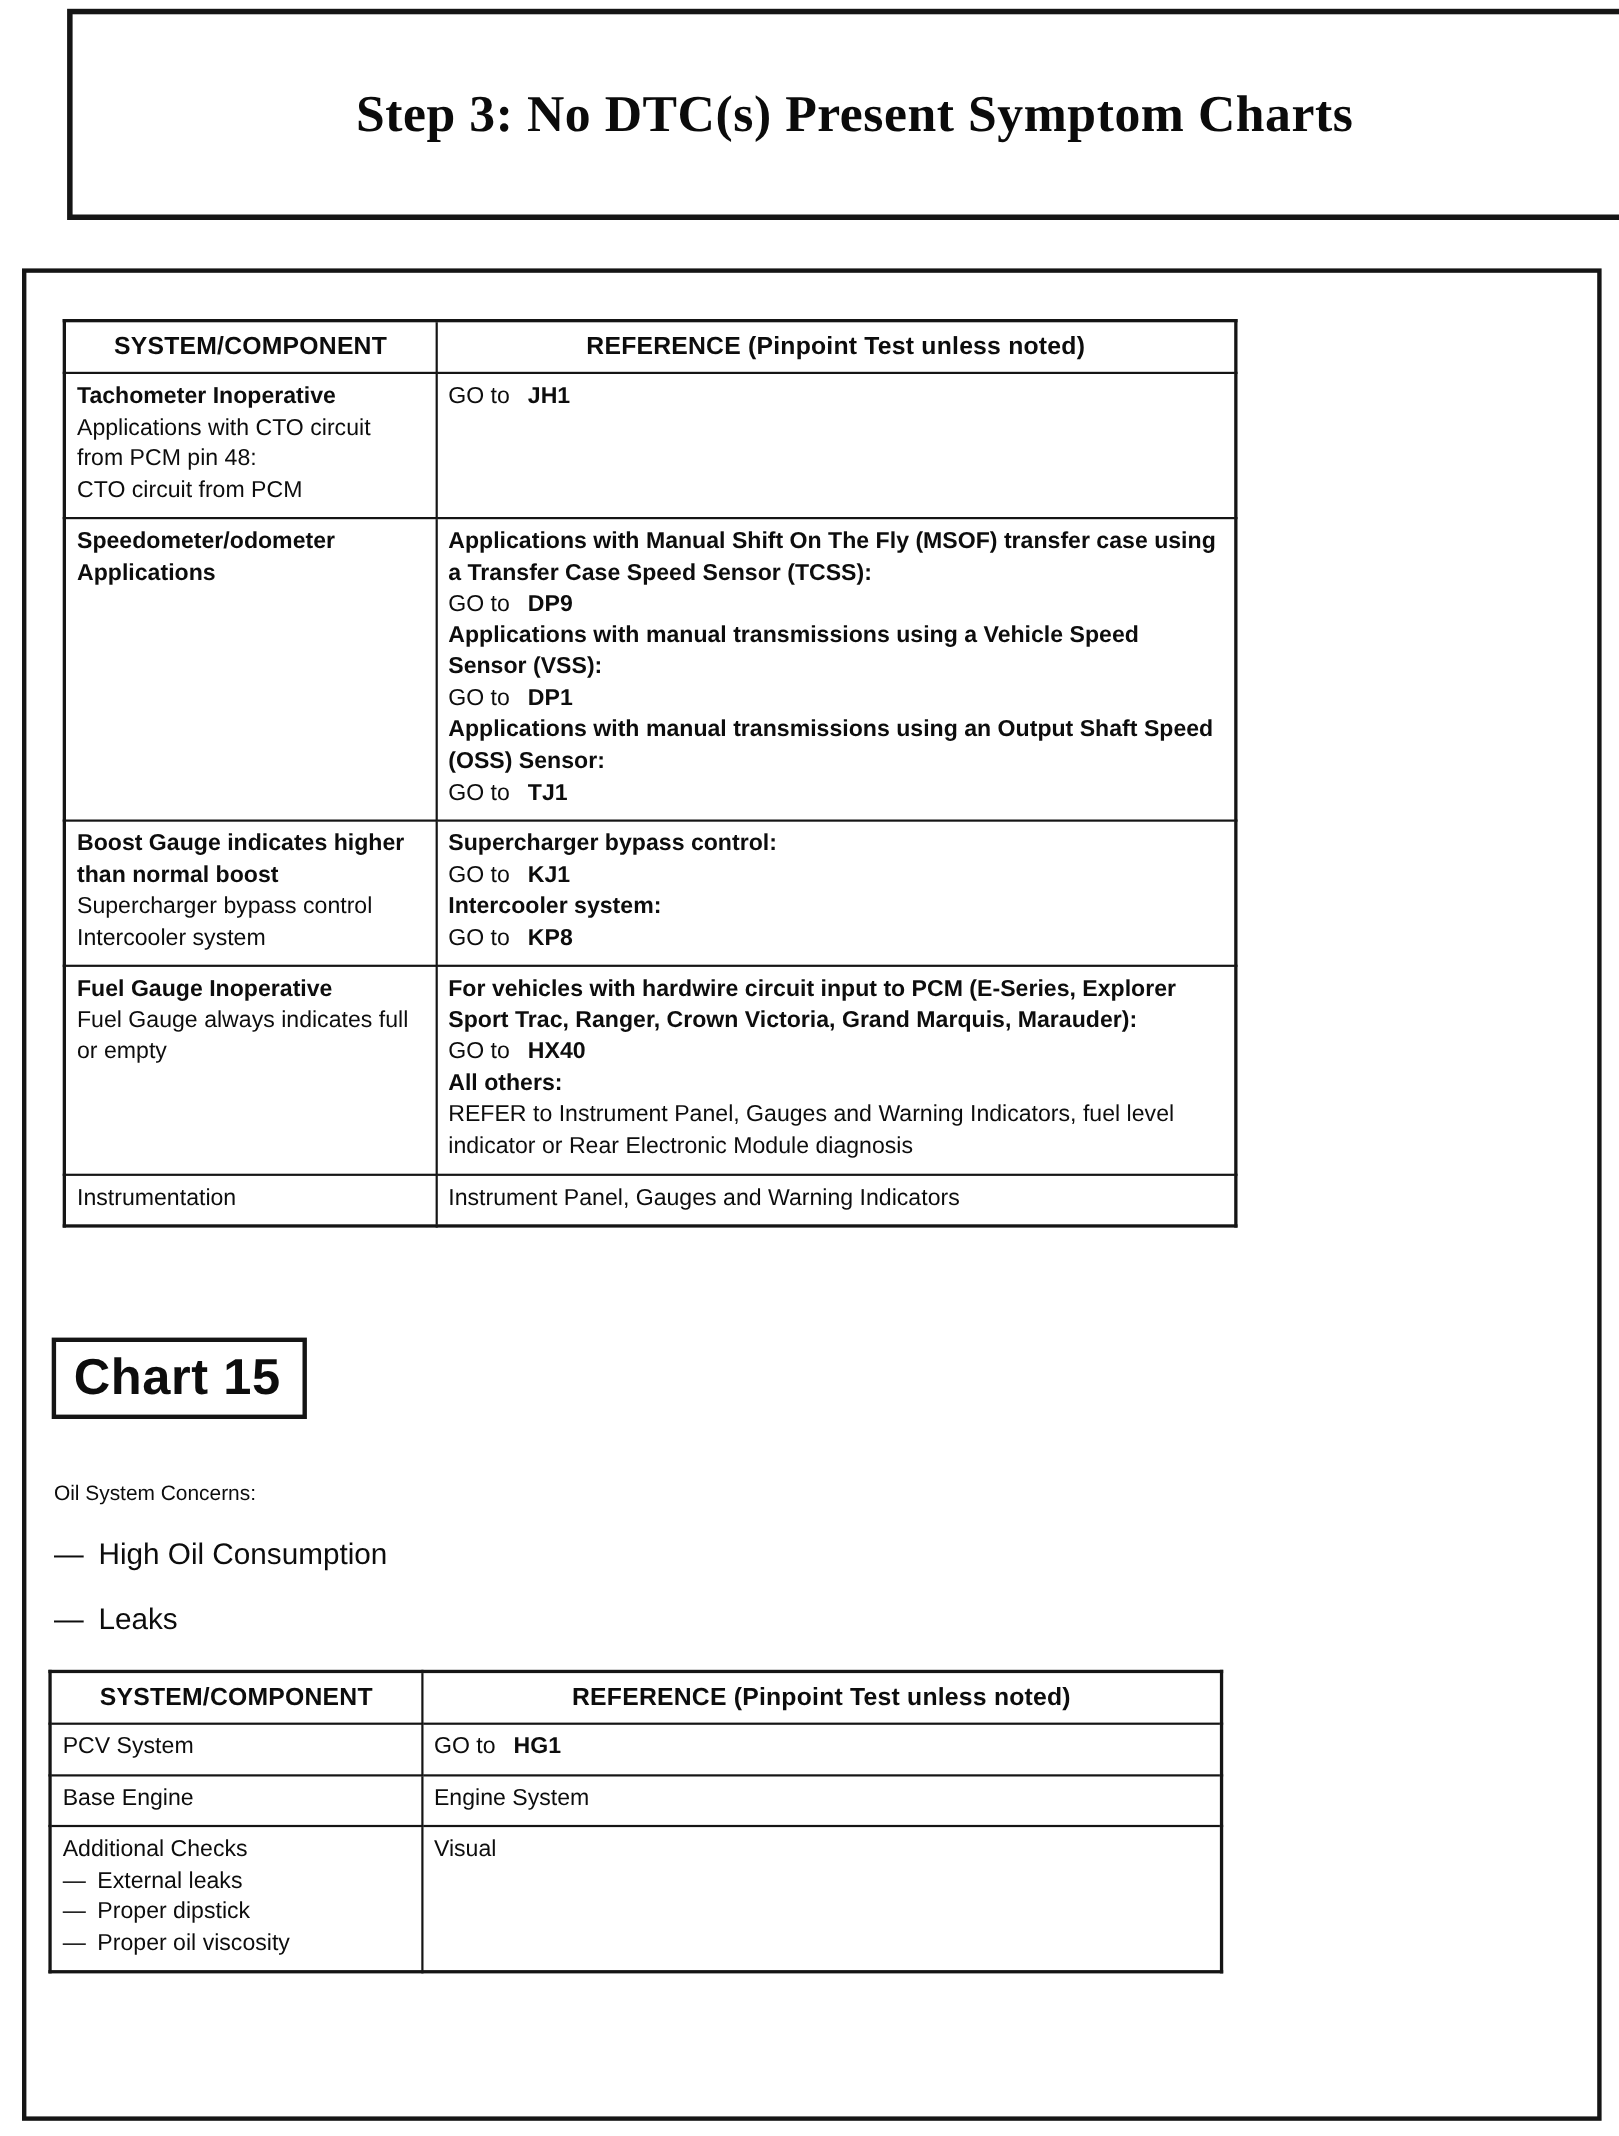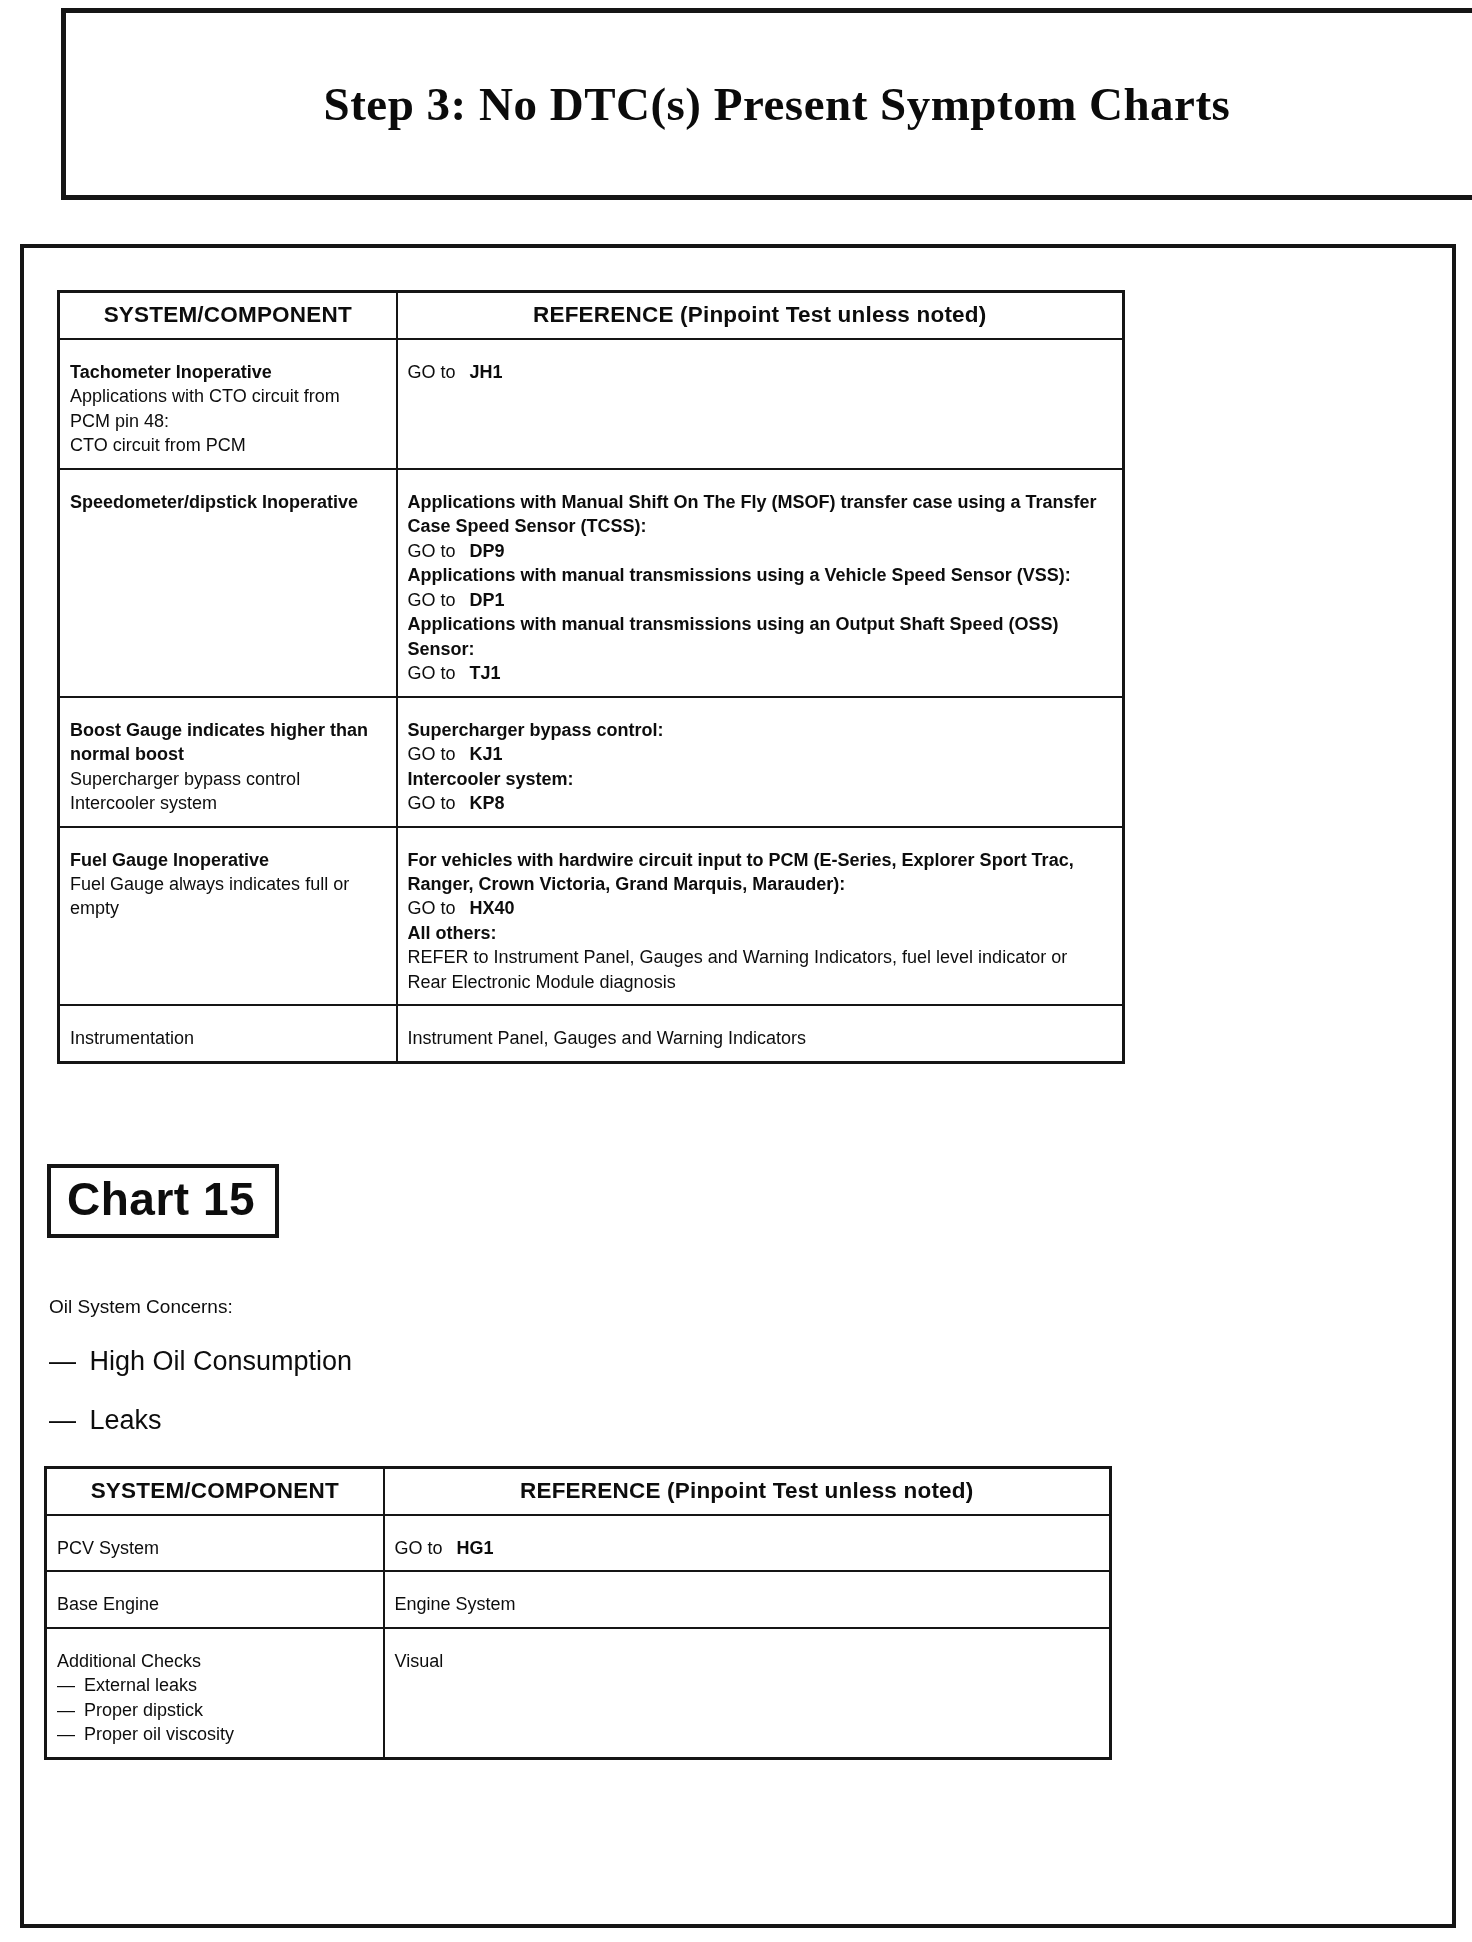--- a/index.html
+++ b/index.html
@@ -55,23 +55,23 @@
     box-sizing: border-box;
   }
   table.symptom-table th {
     font-size: 22.5px;
     font-weight: bold;
     text-align: center;
     padding: 9px 8px 10px;
     letter-spacing: 0.2px;
   }
   table.symptom-table td {
-    font-size: 18px;
+    font-size: 21px;
     line-height: 1.36;
-    padding: 20px 12px 10px 10px;
+    padding: 6px 12px 10px 10px;
   }
   table.symptom-table th:first-child,
   table.symptom-table td:first-child { width: 338px; }
   .line { min-height: 1em; }
   .seg.b { font-weight: bold; }
 
   
   .chart-label-box {
     display: inline-block;
     margin: 100px 0 0 -10px;
@@ -125,21 +125,21 @@
               <div class="line"><span class="seg b">Tachometer Inoperative</span></div>
               <div class="line"><span class="seg">Applications with CTO circuit from PCM pin 48:</span></div>
               <div class="line"><span class="seg">CTO circuit from PCM</span></div>
             </td>
             <td>
               <div class="line"><span class="seg">GO to  </span><span class="seg b">JH1</span></div>
             </td>
           </tr>
           <tr>
             <td>
-              <div class="line"><span class="seg b">Speedometer/dipstick Inoperative</span></div>
+              <div class="line"><span class="seg b">Speedometer/odometer Applications</span></div>
             </td>
             <td>
               <div class="line"><span class="seg b">Applications with Manual Shift On The Fly (MSOF) transfer case using a Transfer Case Speed Sensor (TCSS):</span></div>
               <div class="line"><span class="seg">GO to  </span><span class="seg b">DP9</span></div>
               <div class="line"><span class="seg b">Applications with manual transmissions using a Vehicle Speed Sensor (VSS):</span></div>
               <div class="line"><span class="seg">GO to  </span><span class="seg b">DP1</span></div>
               <div class="line"><span class="seg b">Applications with manual transmissions using an Output Shaft Speed (OSS) Sensor:</span></div>
               <div class="line"><span class="seg">GO to  </span><span class="seg b">TJ1</span></div>
             </td>
           </tr>

